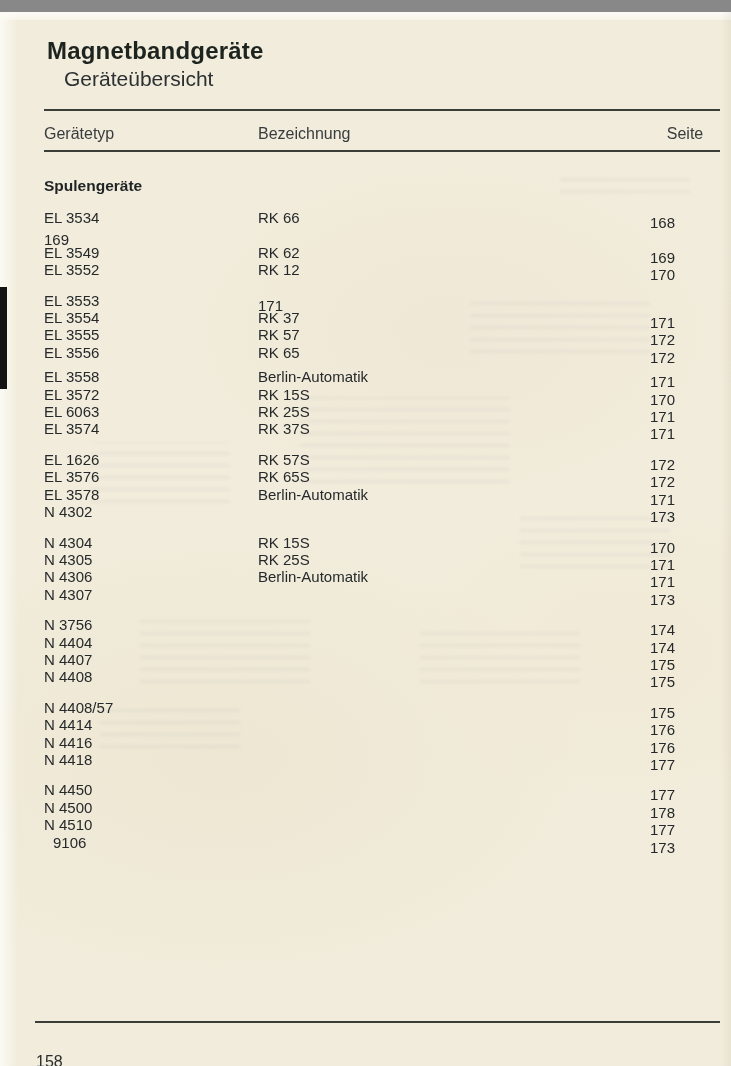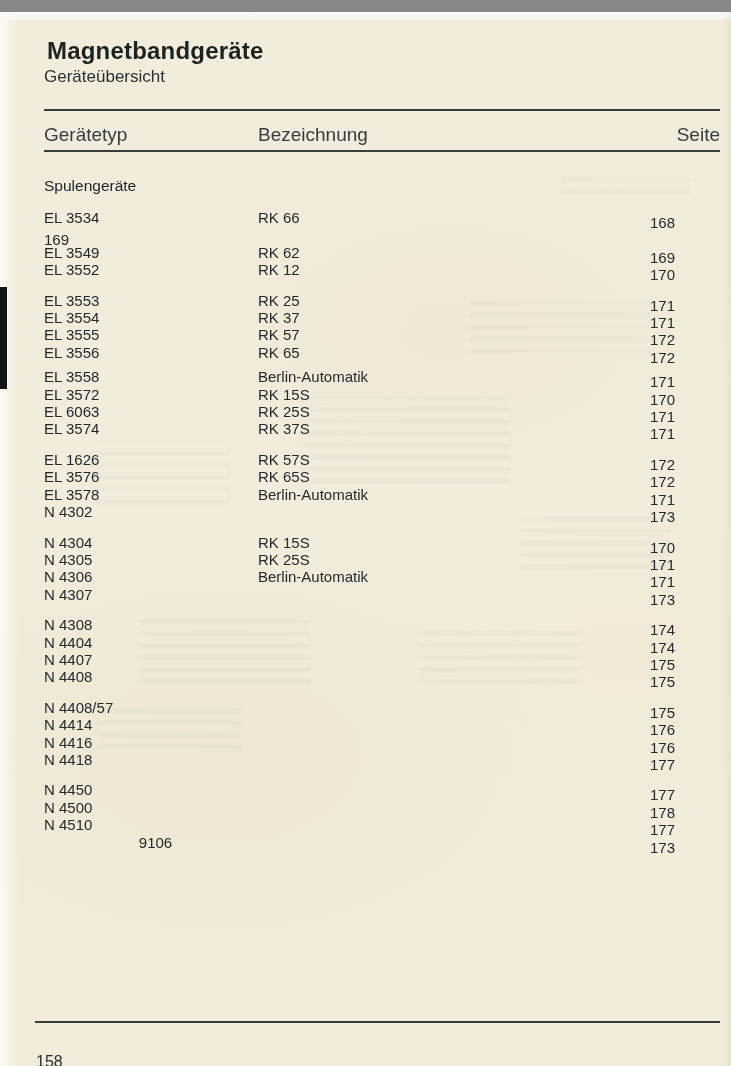--- a/index.html
+++ b/index.html
@@ -31,48 +31,48 @@
 
   
   .section-tab{position:absolute;left:0;top:275px;width:7px;height:102px;background:var(--tab);}
 
   .title{
     position:absolute;left:47px;top:27px;
     font-size:24px;font-weight:bold;color:var(--title-ink);
     letter-spacing:.2px;line-height:1;
   }
   .subtitle{
-    position:absolute;left:44px;top:56px;
-    font-size:17px;color:#2c3032;line-height:1;text-align:center;
+    position:absolute;left:64px;top:56px;
+    font-size:21px;color:#2c3032;line-height:1;text-align:center;
   }
 
   .rule{position:absolute;left:44px;width:676px;height:2px;background:var(--rule);}
   .rule-top{top:97px;}
   .rule-mid{top:138px;}
   .rule-footer{top:1009px;left:35px;width:685px;}
 
   .head-row{
     position:absolute;left:44px;top:112px;width:676px;
-    display:flex;font-size:19px;color:#383c3e;line-height:1.2;
+    display:flex;font-size:16px;color:#383c3e;line-height:1.2;
   }
   .head-type{width:214px;}
   .head-name{flex:1;}
-  .head-page{width:70px;text-align:right;}
+  .head-page{width:70px;text-align:center;}
 
   .section-heading{
     position:absolute;left:44px;top:165px;
-    font-size:15.5px;font-weight:normal;color:#1f2325;line-height:1.2;
+    font-size:15.5px;font-weight:bold;color:#1f2325;line-height:1.2;
   }
 
   .tbody{position:absolute;left:44px;top:197px;width:676px;font-size:15px;}
   .group{margin-bottom:13px;}
   .group:nth-child(2){margin-bottom:7px;}
   .row{display:flex;line-height:17.4px;}
   .col-type{width:214px;white-space:nowrap;}
-  .row.indent .col-type{padding-left:9px;width:205px;text-align:center;}
+  .row.indent .col-type{padding-left:9px;width:205px;}
   .col-name{flex:1;white-space:nowrap;}
   .col-page{width:70px;padding-right:12px;box-sizing:border-box;position:relative;top:5px;}
 
   .footer-page-number{
     position:absolute;left:36px;top:1040px;
     font-size:16px;color:#2a2d2f;line-height:1.2;
   }
 
   
   .bleed{
@@ -141,21 +141,20 @@
         </div>
         <div class="row">
           <span class="col-type">EL 3552</span>
           <span class="col-name">RK 12</span>
           <span class="col-page">170</span>
         </div>
       </div>
       <div class="group">
         <div class="row">
           <span class="col-type">EL 3553</span>
-          <span class="col-name">RK 25</span>
           <span class="col-page">171</span>
         </div>
         <div class="row">
           <span class="col-type">EL 3554</span>
           <span class="col-name">RK 37</span>
           <span class="col-page">171</span>
         </div>
         <div class="row">
           <span class="col-type">EL 3555</span>
           <span class="col-name">RK 57</span>
@@ -228,21 +227,21 @@
           <span class="col-page">171</span>
         </div>
         <div class="row">
           <span class="col-type">N 4307</span>
           <span class="col-name"></span>
           <span class="col-page">173</span>
         </div>
       </div>
       <div class="group">
         <div class="row">
-          <span class="col-type">N 4308</span>
+          <span class="col-type">N 3756</span>
           <span class="col-name"></span>
           <span class="col-page">174</span>
         </div>
         <div class="row">
           <span class="col-type">N 4404</span>
           <span class="col-name"></span>
           <span class="col-page">174</span>
         </div>
         <div class="row">
           <span class="col-type">N 4407</span>

